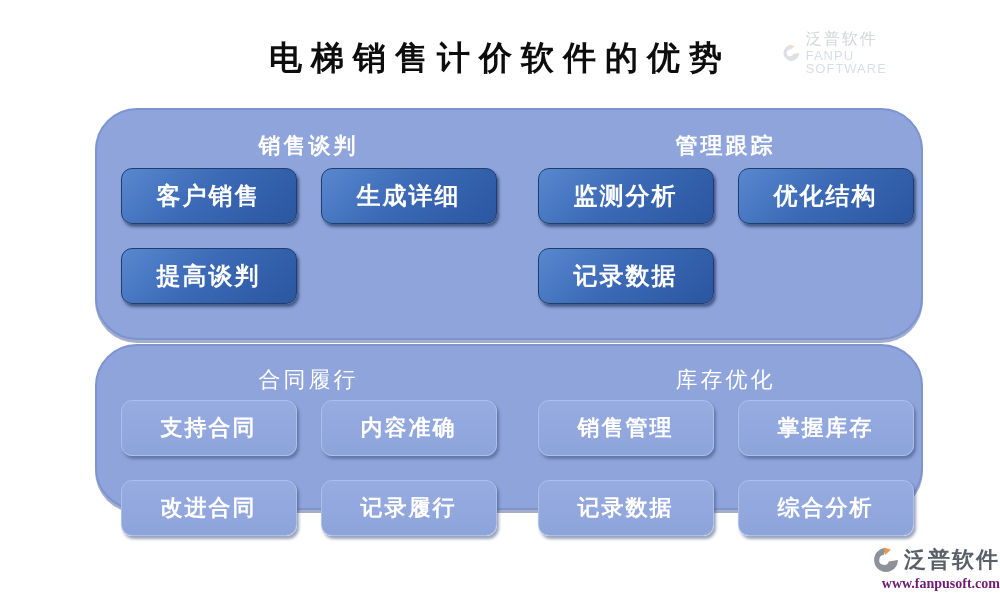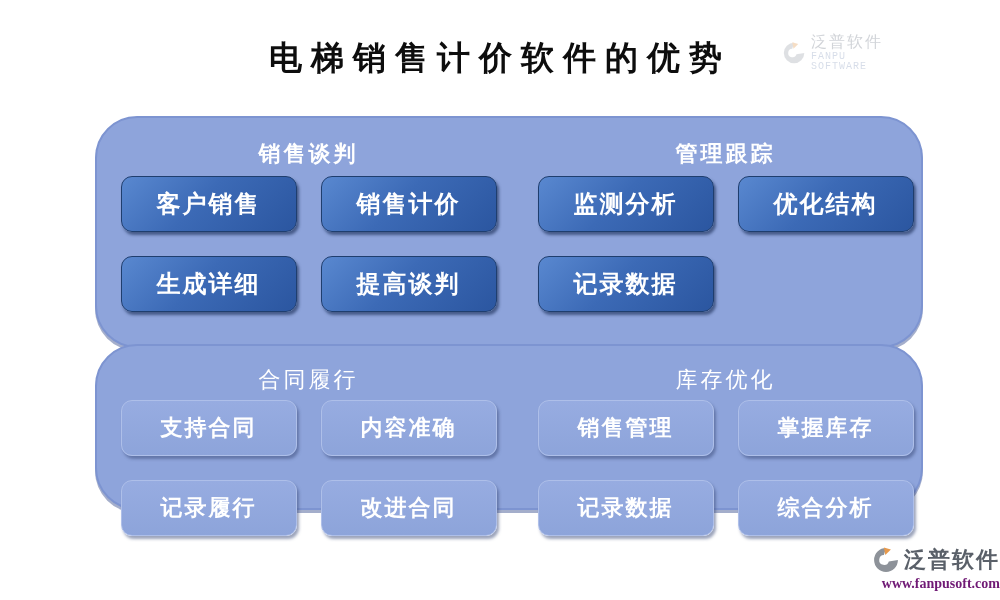--- a/index.html
+++ b/index.html
@@ -20,35 +20,35 @@
     margin:0;
   }
   
   .watermark{
     position:absolute;left:782px;top:33px;width:120px;height:40px;
     display:flex;align-items:center;gap:5px;
     opacity:.45;
   }
   .watermark .wm-text{display:flex;flex-direction:column;line-height:1;}
   .watermark .wm-brand{font-size:16px;color:#9ba1ab;letter-spacing:2px;font-family:"Liberation Sans",sans-serif;}
-  .watermark .wm-sub{font-size:10px;color:#a8b6cf;letter-spacing:1px;font-family:Liberation Mono, monospace;margin-top:2px;}
+  .watermark .wm-sub{font-size:13px;color:#a8b6cf;letter-spacing:1px;font-family:Liberation Sans, sans-serif;margin-top:2px;}
   
   .panel{
     position:absolute;left:95px;width:828px;
     background:#8EA4DB;
     border:2px solid #7d94d1;
     border-radius:42px;
     box-shadow:0 3px 0 rgba(90,108,160,.55);
     box-sizing:border-box;
     display:grid;
     grid-template-columns:375px 375px;
     column-gap:42px;
     padding:14px 0 0 24px;
   }
-  .panel-1{top:116px;height:232px;}
+  .panel-1{top:108px;height:232px;}
   .panel-2{top:344px;height:166px;}
   .section{display:flex;flex-direction:column;align-items:center;}
   .section-header{
     color:#ffffff;font-size:22px;letter-spacing:3px;
     height:44px;display:flex;align-items:center;justify-content:center;
   }
   .panel-1 .section-header{font-weight:bold;}
   .panel-2 .section-header{font-weight:normal;height:40px;}
   .btn-grid{
     display:grid;grid-template-columns:176px 176px;
@@ -97,43 +97,42 @@
       <span class="wm-brand">泛普软件</span>
       <span class="wm-sub">FANPU SOFTWARE</span>
     </div>
   </div>
 
   <div class="panel panel-1">
     <div class="section">
       <div class="section-header">销售谈判</div>
       <div class="btn-grid">
         <div class="btn btn-dark">客户销售</div>
-        <div class="btn btn-dark">销售计价</div>
         <div class="btn btn-dark">生成详细</div>
         <div class="btn btn-dark">提高谈判</div>
       </div>
     </div>
     <div class="section">
       <div class="section-header">管理跟踪</div>
       <div class="btn-grid">
         <div class="btn btn-dark">监测分析</div>
         <div class="btn btn-dark">优化结构</div>
         <div class="btn btn-dark">记录数据</div>
       </div>
     </div>
   </div>
 
   <div class="panel panel-2">
     <div class="section">
       <div class="section-header">合同履行</div>
       <div class="btn-grid">
         <div class="btn btn-light">支持合同</div>
         <div class="btn btn-light">内容准确</div>
+        <div class="btn btn-light">改进合同</div>
         <div class="btn btn-light">记录履行</div>
-        <div class="btn btn-light">改进合同</div>
       </div>
     </div>
     <div class="section">
       <div class="section-header">库存优化</div>
       <div class="btn-grid">
         <div class="btn btn-light">销售管理</div>
         <div class="btn btn-light">掌握库存</div>
         <div class="btn btn-light">记录数据</div>
         <div class="btn btn-light">综合分析</div>
       </div>

